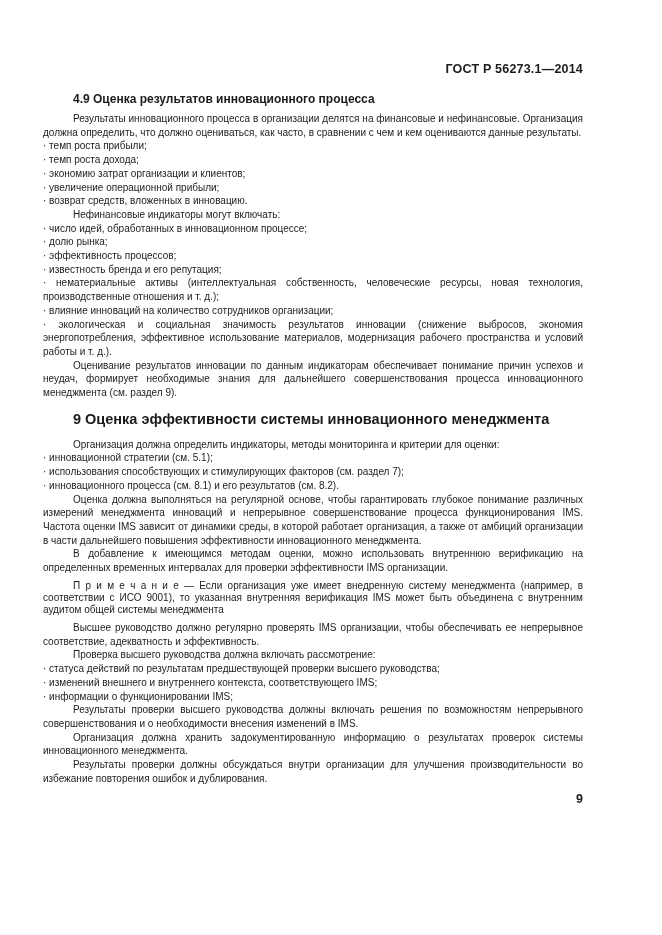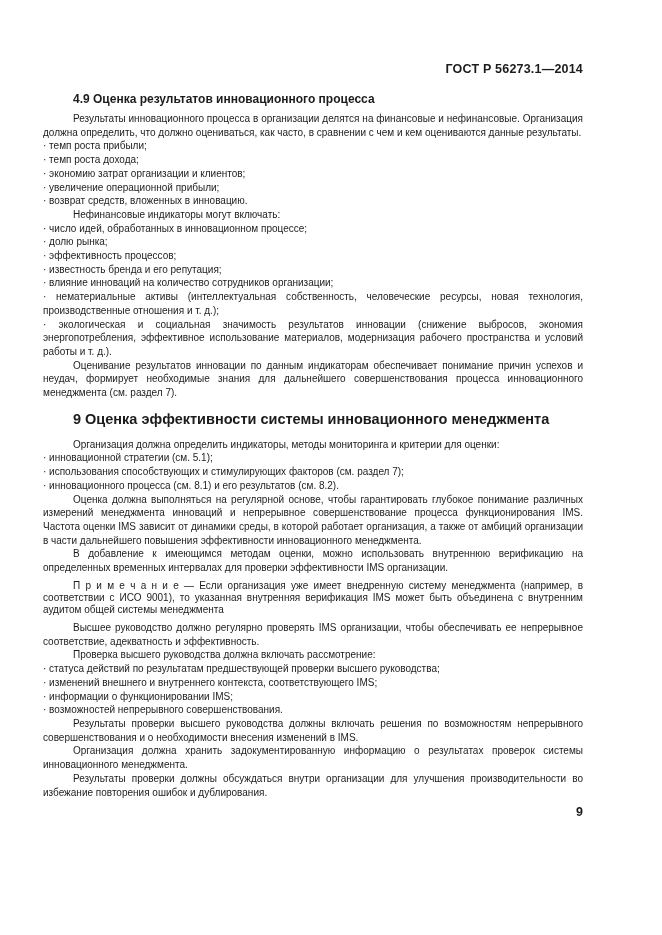--- a/index.html
+++ b/index.html
@@ -80,46 +80,45 @@
     <p class="bullet">· экономию затрат организации и клиентов;</p>
     <p class="bullet">· увеличение операционной прибыли;</p>
     <p class="bullet">· возврат средств, вложенных в инновацию.</p>
 
     <p class="para">Нефинансовые индикаторы могут включать:</p>
 
     <p class="bullet">· число идей, обработанных в инновационном процессе;</p>
     <p class="bullet">· долю рынка;</p>
     <p class="bullet">· эффективность процессов;</p>
     <p class="bullet">· известность бренда и его репутация;</p>
+    <p class="bullet">· нематериальные активы (интеллектуальная собственность, человеческие ресурсы, новая технология, производственные отношения и т. д.);</p>
     <p class="bullet">· влияние инноваций на количество сотрудников организации;</p>
-    <p class="bullet">· нематериальные активы (интеллектуальная собственность, человеческие ресурсы, новая технология, производственные отношения и т. д.);</p>
     <p class="bullet">· экологическая и социальная значимость результатов инновации (снижение выбросов, экономия энергопотребления, эффективное использование материалов, модернизация рабочего пространства и условий работы и т. д.).</p>
 
-    <p class="para">Оценивание результатов инновации по данным индикаторам обеспечивает понимание причин успехов и неудач, формирует необходимые знания для дальнейшего совершенствования процесса инновационного менеджмента (см. раздел 7).</p>
+    <p class="para">Оценивание результатов инновации по данным индикаторам обеспечивает понимание причин успехов и неудач, формирует необходимые знания для дальнейшего совершенствования процесса инновационного менеджмента (см. раздел 9).</p>
 
     <div class="h-main">9 Оценка эффективности системы инновационного менеджмента</div>
 
     <p class="para">Организация должна определить индикаторы, методы мониторинга и критерии для оценки:</p>
 
     <p class="bullet">· инновационной стратегии (см. 5.1);</p>
     <p class="bullet">· использования способствующих и стимулирующих факторов (см. раздел 7);</p>
     <p class="bullet">· инновационного процесса (см. 8.1) и его результатов (см. 8.2).</p>
 
     <p class="para">Оценка должна выполняться на регулярной основе, чтобы гарантировать глубокое понимание различных измерений менеджмента инноваций и непрерывное совершенствование процесса функционирования IMS. Частота оценки IMS зависит от динамики среды, в которой работает организация, а также от амбиций организации в части дальнейшего повышения эффективности инновационного менеджмента.</p>
     <p class="para">В добавление к имеющимся методам оценки, можно использовать внутреннюю верификацию на определенных временных интервалах для проверки эффективности IMS организации.</p>
 
     <p class="note">П р и м е ч а н и е  —  Если организация уже имеет внедренную систему менеджмента (например, в соответствии с ИСО 9001), то указанная внутренняя верификация IMS может быть объединена с внутренним аудитом общей системы менеджмента</p>
 
     <p class="para">Высшее руководство должно регулярно проверять IMS организации, чтобы обеспечивать ее непрерывное соответствие, адекватность и эффективность.</p>
     <p class="para">Проверка высшего руководства должна включать рассмотрение:</p>
 
     <p class="bullet">· статуса действий по результатам предшествующей проверки высшего руководства;</p>
     <p class="bullet">· изменений внешнего и внутреннего контекста, соответствующего IMS;</p>
     <p class="bullet">· информации о функционировании IMS;</p>
-    <p class="bullet">· возможностей непрерывного совершенствования.</p>
 
     <p class="para">Результаты проверки высшего руководства должны включать решения по возможностям непрерывного совершенствования и о необходимости внесения изменений в IMS.</p>
     <p class="para">Организация должна хранить задокументированную информацию о результатах проверок системы инновационного менеджмента.</p>
     <p class="para">Результаты проверки должны обсуждаться внутри организации для улучшения производительности во избежание повторения ошибок и дублирования.</p>
 
     <div class="page-num">9</div>
 
   </div>
 </div>
 

